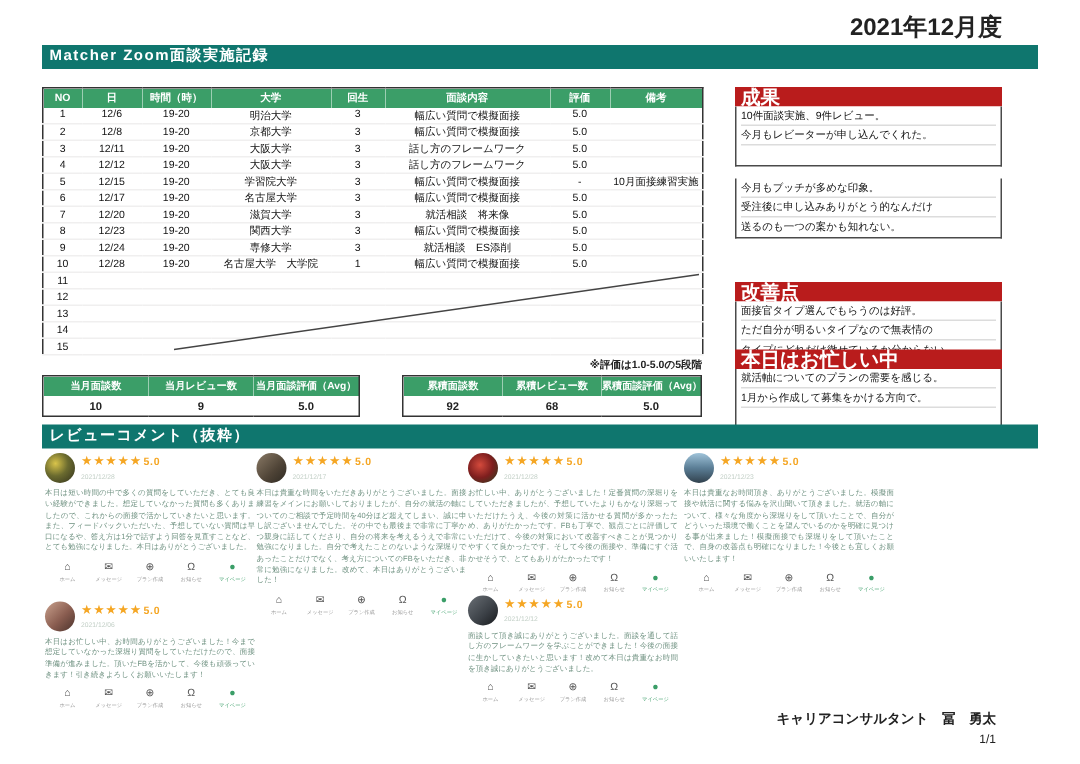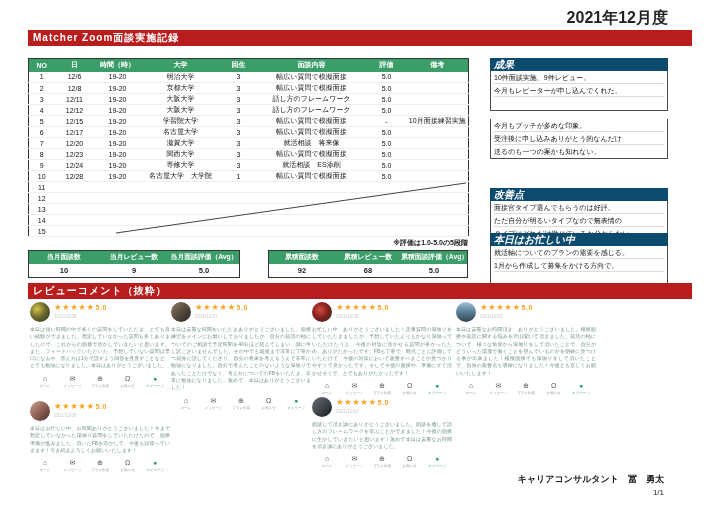--- a/index.html
+++ b/index.html
@@ -4,21 +4,21 @@
 <style>
   * { margin:0; padding:0; box-sizing:border-box; }
   html,body { width:720px; height:509px; }
   body {
     position:relative; background:#ffffff; overflow:hidden;
     font-family:"Liberation Sans","DejaVu Sans",sans-serif; color:#222;
   }
   .period { position:absolute; top:8px; right:52px; font-size:16px; font-weight:bold; }
   .band {
     position:absolute; left:28px; width:664px; height:16px;
-    background:#b91c1c; color:#fff; font-size:10px; font-weight:bold;
+    background:#0f766e; color:#fff; font-size:10px; font-weight:bold;
     line-height:16px; padding-left:5px; letter-spacing:1px;
   }
   .band.title { top:30px; }
   .band.reviews { top:283px; }
 
   
   .tblwrap { position:absolute; left:28px; top:58px; width:440px; }
   table { border-collapse:collapse; table-layout:fixed; width:100%; background:#fff; }
   .main-table { border:1.5px solid #333; }
   .main-table th {
@@ -34,21 +34,21 @@
 
   
   .sum { position:absolute; top:250px; border:1.5px solid #333; }
   .sum.monthly { left:28px; width:212px; }
   .sum.cumulative { left:268px; width:200px; }
   .sum th { background:#3b9e68; color:#fff; font-size:6.8px; font-weight:bold; height:13px; text-align:center; white-space:nowrap; overflow:hidden; }
   .sum td { font-size:7.5px; height:14px; text-align:center; font-weight:bold; }
 
   
   .panel { position:absolute; left:490px; width:178px; }
-  .panel-title { background:#0c4a6e; color:#fff; font-size:10px; font-weight:bold; height:13px; line-height:13px; padding-left:4px;font-style:italic; }
+  .panel-title { background:#b91c1c; color:#fff; font-size:13px; font-weight:bold; height:13px; line-height:13px; padding-left:4px; }
   .panel-body { border:1px solid #4a4a4a; border-top:none; background:#fff; padding:0 3px; }
   .rule-line { height:13px; line-height:13px; font-size:7px; border-bottom:1px solid #dcdcdc; white-space:nowrap; overflow:hidden; color:#111; }
   .panel-body .rule-line:last-child { border-bottom:none; }
   #panel-results  { top:58px; }
   #panel-thoughts { top:119px; }
   #panel-improve  { top:188px; }
   #panel-next     { top:233px; }
 
   
   .cards { position:absolute; left:28px; top:302px; width:664px; height:186px; }

